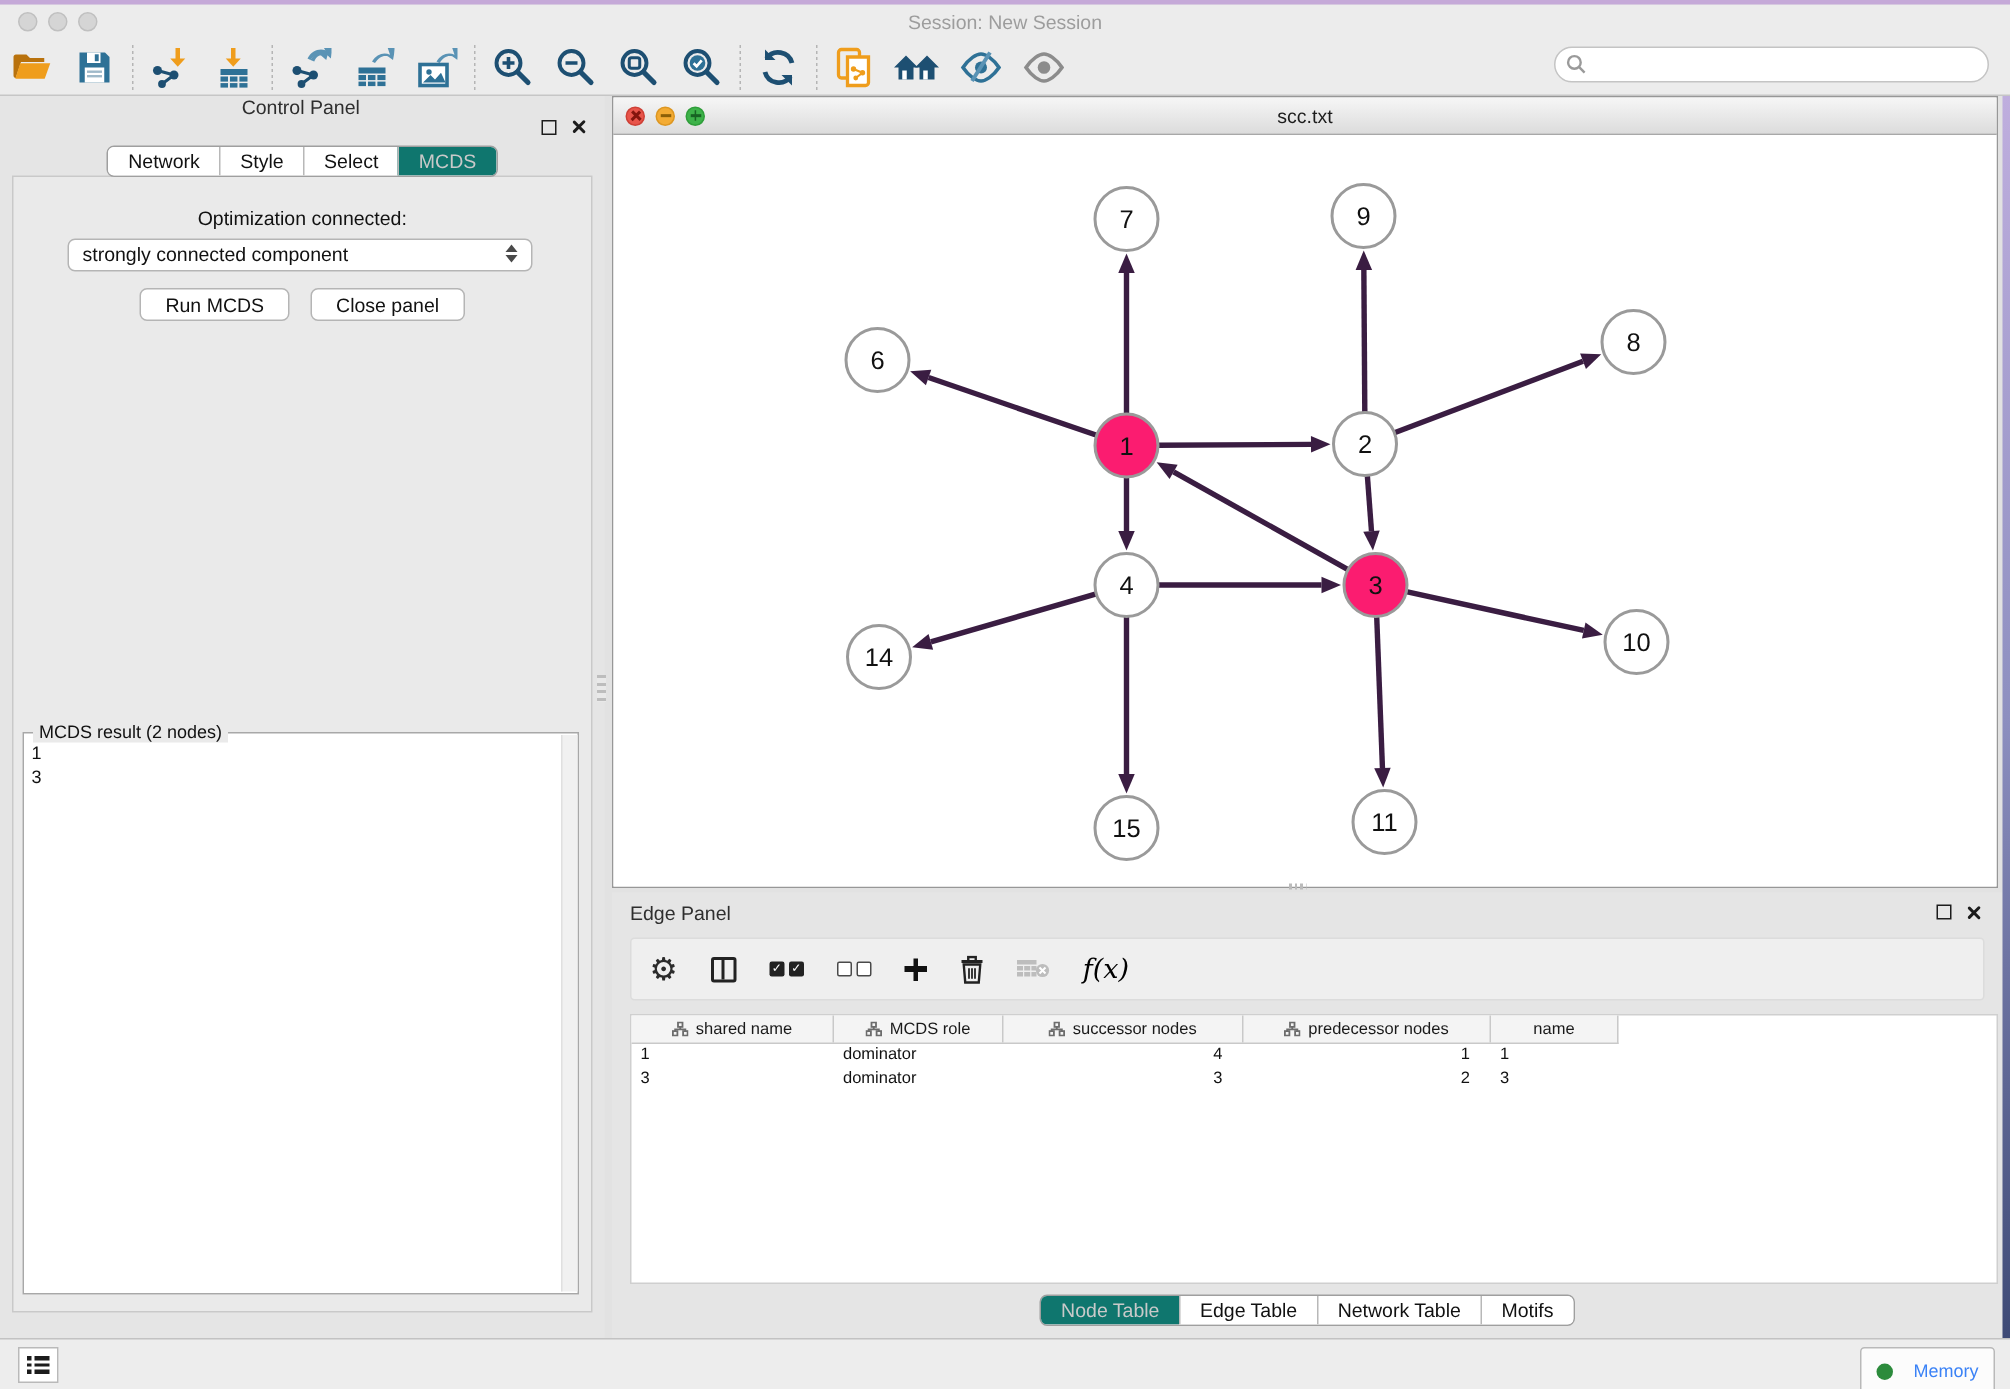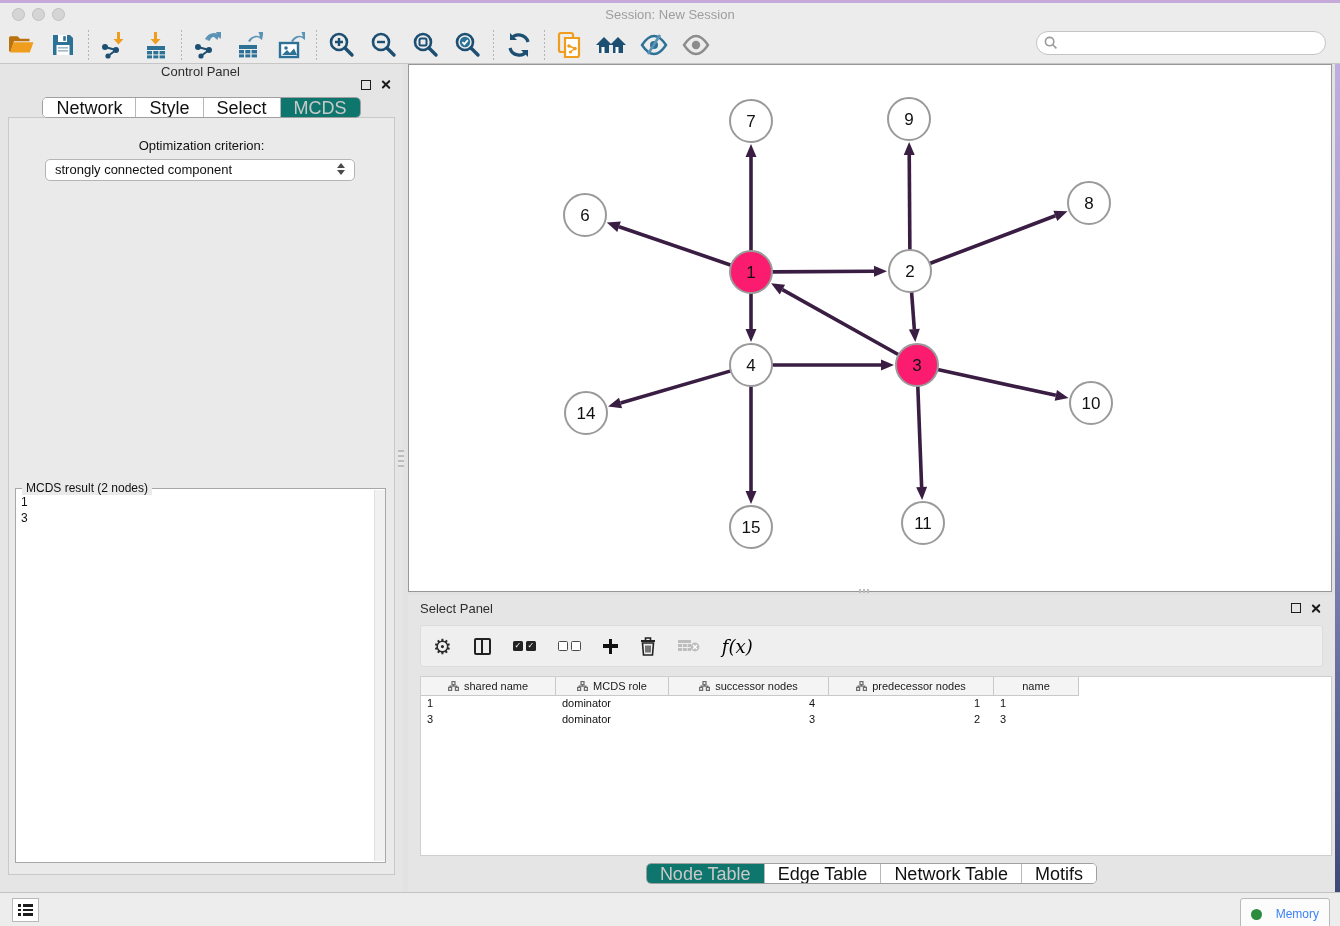--- a/index.html
+++ b/index.html
@@ -33,21 +33,21 @@
   .float-icon { width:10px; height:10px; border:1.6px solid #1c1c1c; }
   .x-icon { position:relative; width:11px; height:11px; }
   .x-icon::before,.x-icon::after { content:""; position:absolute; left:4.6px; top:0; width:2.4px; height:11px; background:#1c1c1c; border-radius:1px; }
   .x-icon::before{ transform:rotate(45deg);} .x-icon::after{ transform:rotate(-45deg);}
 
   
   .control-panel { position:absolute; left:0; top:64px; width:403px; height:828px; background:#e5e5e5; }
   .control-panel .panel-header { height:28px; padding:0 12px 0 10px;flex-direction:column; }
   .cp-tabs-row { position:absolute; left:0; top:33px; width:100%; display:flex; justify-content:center; z-index:2; }
   .tabset { display:flex; border:1px solid #9f9f9f; border-radius:5px; overflow:hidden; background:#fff; height:21px; }
-  .tabset .tab { padding:0 13px; font-size:18px; line-height:20px; color:#111; background:#fff; border-left:1px solid #b8b8b8; }
+  .tabset .tab { padding:0 13px; font-size:13px; line-height:20px; color:#111; background:#fff; border-left:1px solid #b8b8b8; }
   .tabset .tab:first-child{ border-left:none; }
   .tabset .tab.active { background:#0f766e; color:#c9c9c9; }
   .cp-content { position:absolute; left:8px; top:53px; width:387px; height:758px; background:#eaeaea; border:1px solid #c9c9c9; }
   .opt-label { text-align:center; margin-top:20px; font-size:13px; color:#111; }
   .dropdown { position:absolute; left:36px; top:41px; width:310px; height:22px; background:#fff; border:1px solid #b5b5b5;
               border-radius:5px; font-size:13px; line-height:20px; padding-left:9px; color:#111; }
   .dd-arrows { position:absolute; right:9px; top:3px; display:flex; flex-direction:column; gap:2px; }
   .dd-arrows i { width:0; height:0; border-left:4px solid transparent; border-right:4px solid transparent; display:block; }
   .dd-up { border-bottom:5px solid #4a4a4a; }
   .dd-down { border-top:5px solid #4a4a4a; }
@@ -298,42 +298,60 @@
   </div>
   <div class="cp-tabs-row">
     <div class="tabset">
       <div class="tab">Network</div>
       <div class="tab">Style</div>
       <div class="tab">Select</div>
       <div class="tab active">MCDS</div>
     </div>
   </div>
   <div class="cp-content">
-    <div class="opt-label">Optimization criterion:</div>
+    <div class="opt-label">Optimization connected:</div>
     <div class="dropdown">
       <span>strongly connected component</span>
       <span class="dd-arrows">
           <i class="dd-up"></i>
           <i class="dd-down"></i>
         </span>
     </div>
+    <div class="cp-buttons">
+      <button class="aqua-btn">Run MCDS</button>
+      <button class="aqua-btn">Close panel</button>
+    </div>
     <div class="mcds-fieldset">
       <div class="mcds-legend">MCDS result (2 nodes)</div>
       <div class="mcds-text">
         <div>1</div>
         <div>3</div>
       </div>
       <div class="mcds-scroll"></div>
     </div>
   </div>
 </div>
 
 <div class="v-splitter"></div>
 
 <div class="net-window">
+  <div class="net-titlebar">
+    <div class="tl tl-red">
+        <i class="sym-x1"></i>
+        <i class="sym-x2"></i>
+      </div>
+    <div class="tl tl-yellow">
+        <i class="sym-minus"></i>
+      </div>
+    <div class="tl tl-green">
+        <i class="sym-plus-h"></i>
+        <i class="sym-plus-v"></i>
+      </div>
+    <div class="net-title">scc.txt</div>
+  </div>
   <div class="net-canvas">
     <svg id="graph-svg" width="922" height="501" viewBox="0 0 922 501">
         <g>
           <line x1="342" y1="186" x2="342" y2="92" stroke="#3a1d42" stroke-width="3.6"></line>
           <polygon points="342,79 347.5,92 336.5,92" fill="#3a1d42"></polygon>
         </g>
         <g>
           <line x1="322.13828360996655" y1="200.18001304679575" x2="210.04865666862878" y2="161.69140620549302" stroke="#3a1d42" stroke-width="3.6"></line>
           <polygon points="197.7533084271795,157.4695095201761 211.8348437278013,156.4895281033414 208.26246960945625,166.89328430764465" fill="#3a1d42"></polygon>
         </g>
@@ -429,21 +447,21 @@
           <circle cx="342" cy="462" r="21" fill="#ffffff" stroke="#9a9a9a" stroke-width="2"></circle>
           <text x="342" y="468" text-anchor="middle" font-size="17" font-family="&quot;Liberation Sans&quot;, sans-serif" fill="#111">15</text>
         </g>
       </svg>
   </div>
   <div class="net-handle"></div>
 </div>
 
 <div class="table-panel">
   <div class="panel-header">
-    <span>Select Panel</span>
+    <span>Edge Panel</span>
     <span class="hdr-icons">
       <span class="float-icon"></span>
       <span class="x-icon"></span>
     </span>
   </div>
   <div class="tp-toolbar">
     <span class="tp-icon">
         <span class="gear-glyph">⚙</span>
       </span>
     <span class="tp-icon">

